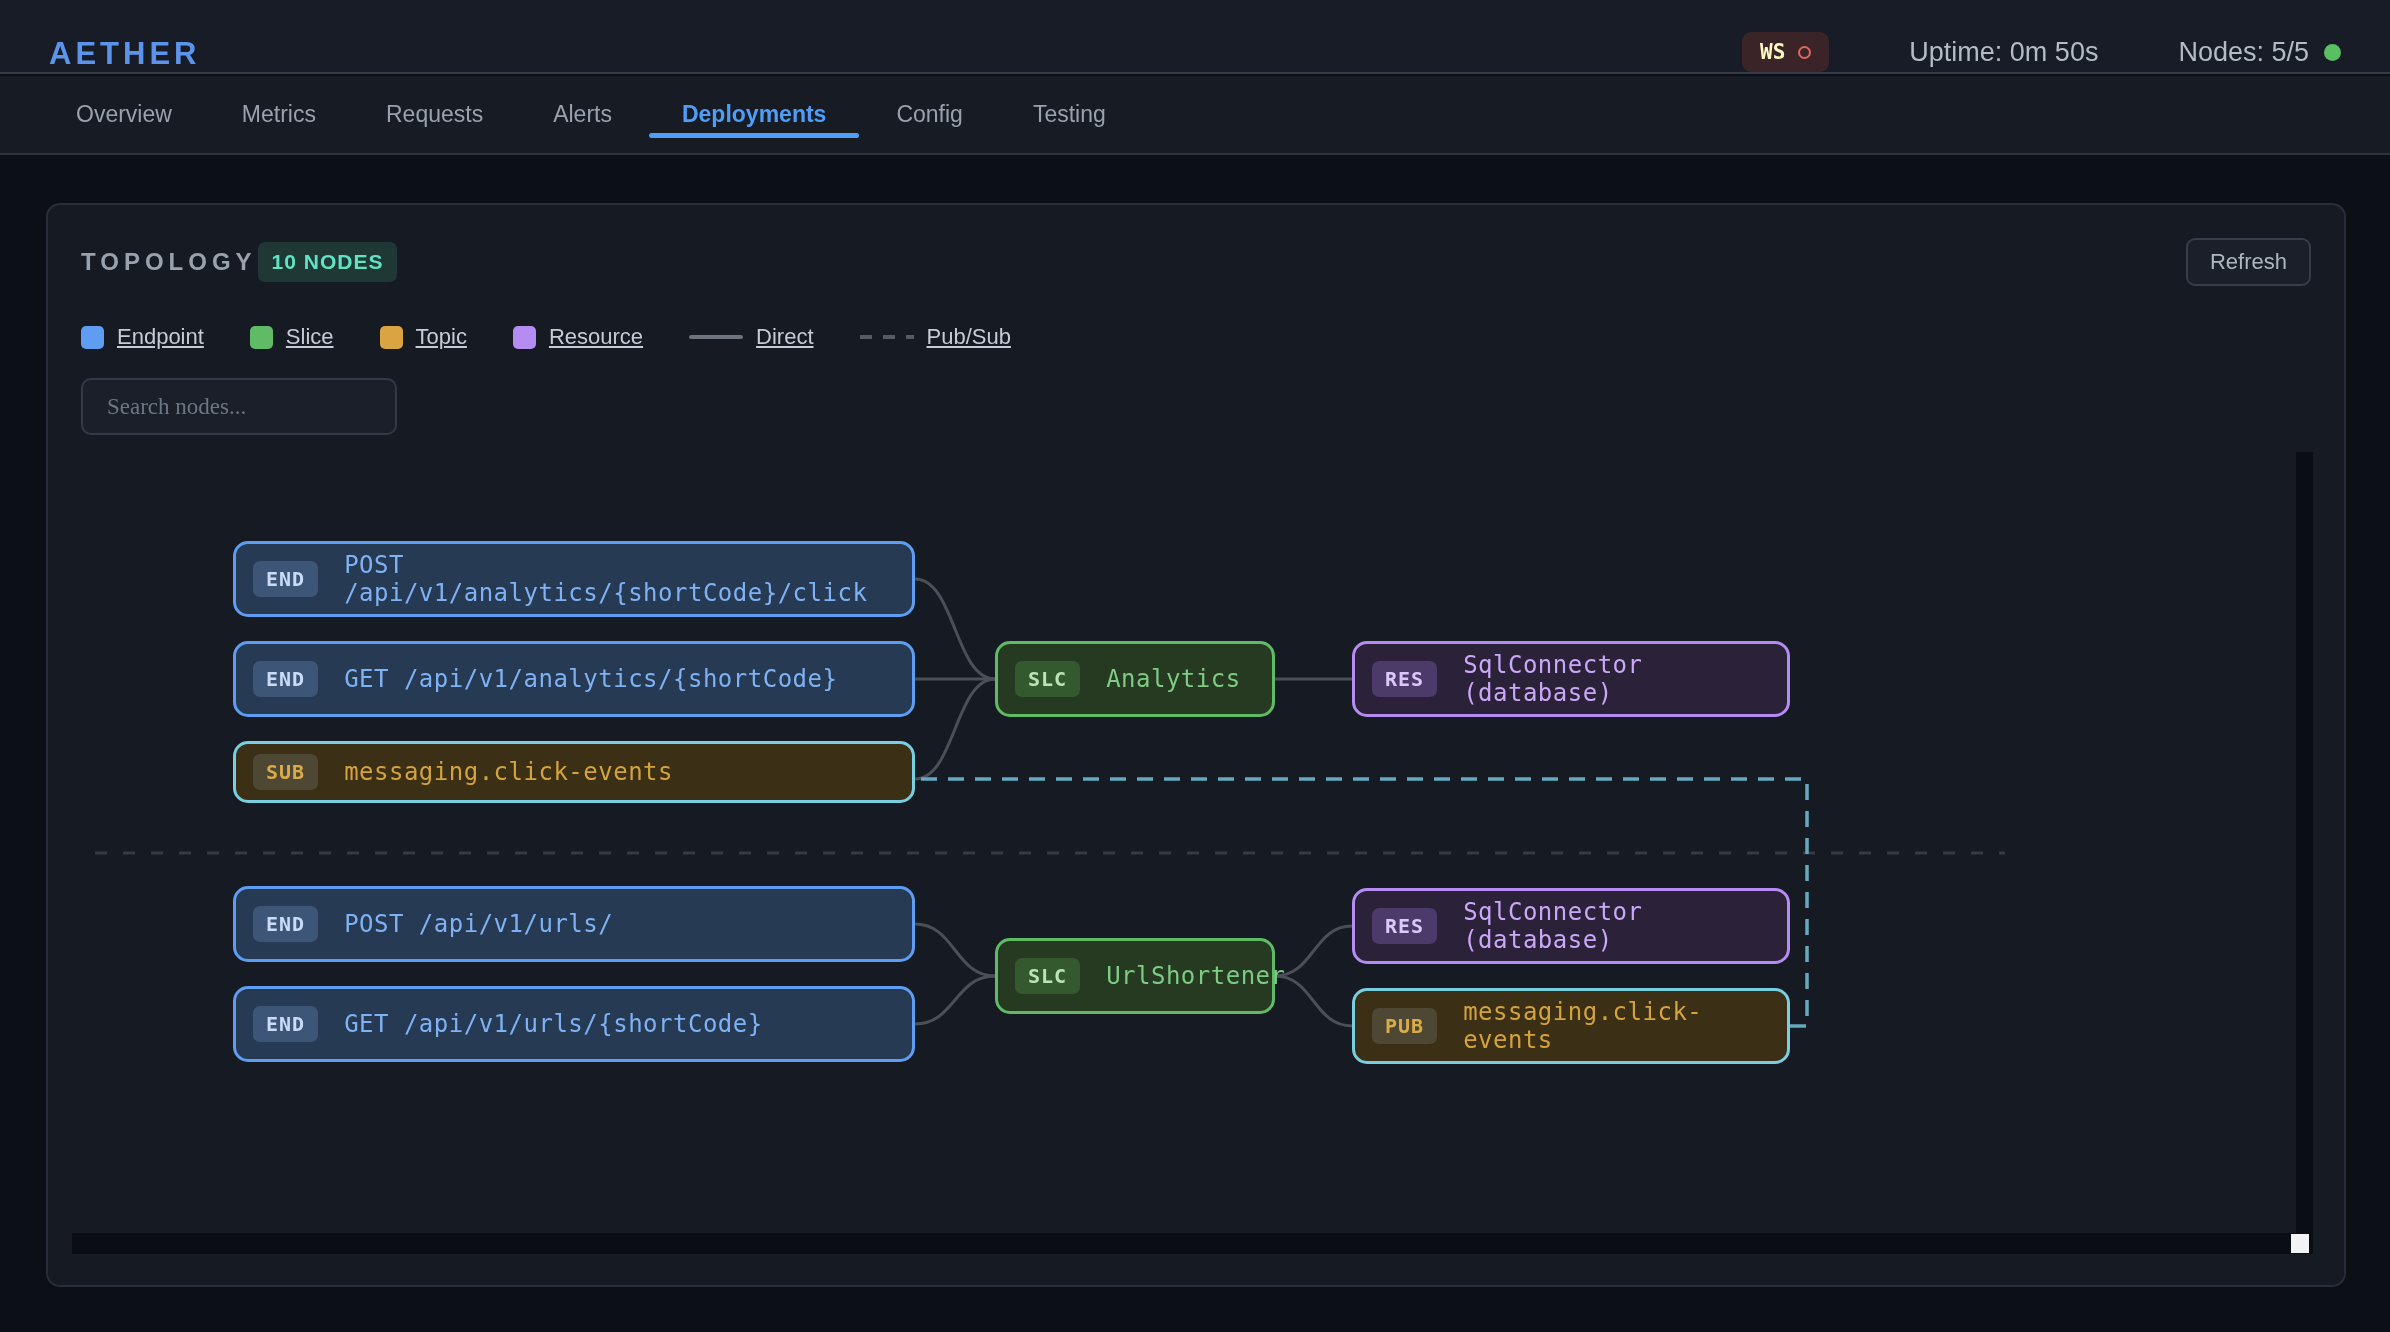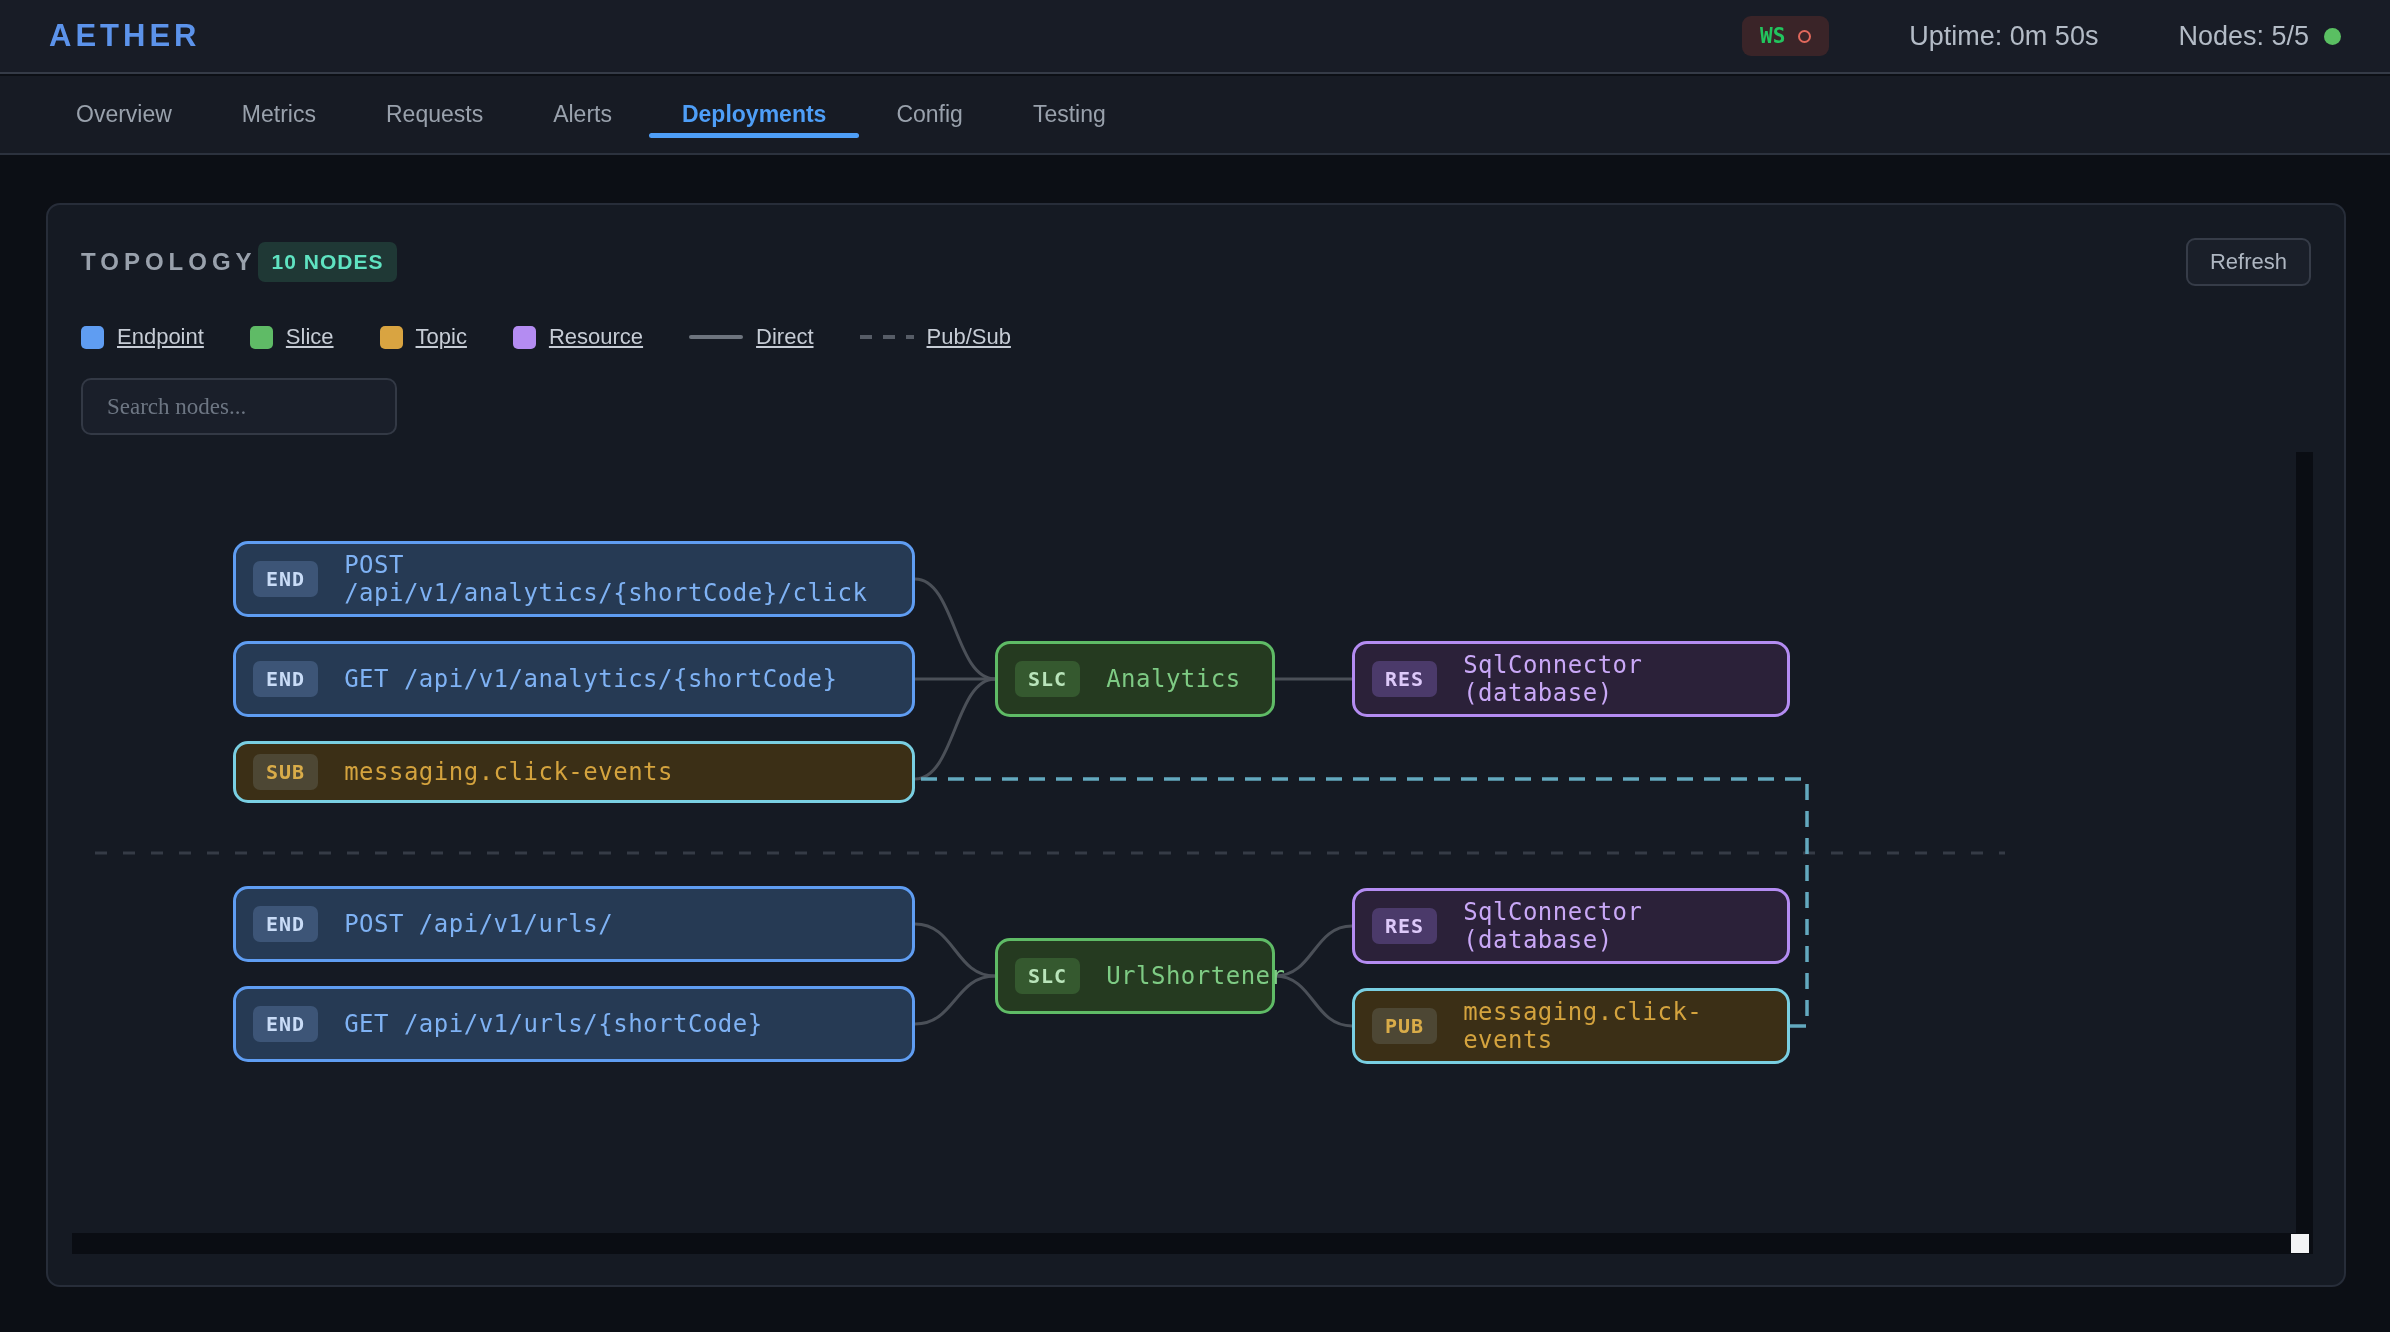--- a/index.html
+++ b/index.html
@@ -2,25 +2,25 @@
 <html><head>
 <meta charset="utf-8">
 <style>
   * { margin:0; padding:0; box-sizing:border-box; }
   html,body { background:#0c0f15; }
   body { font-family:"Liberation Sans", sans-serif; }
   #app { position:relative; width:2390px; height:1332px; background:#0c0f15; overflow:hidden; }
 
   
   .topbar { position:absolute; left:0; top:0; width:2390px; height:74px; background:#181c26;
-            border-bottom:2px solid #353b47; display:flex; align-items:center; padding:0 49px; }
+            border-bottom:2px solid #353b47; display:flex; align-items:flex-end; padding:0 49px; }
   .logo { font-size:31px; font-weight:800; letter-spacing:4px; color:#5c93eb; }
   .topbar-right { margin-left:auto; display:flex; align-items:center; gap:48px; }
   .ws-badge { display:flex; align-items:center; gap:13px; background:#3a2428; border-radius:9px;
-              padding:8px 18px; color:#22c55e; font-family:"DejaVu Sans Mono", monospace;
+              padding:8px 18px; color:#fef9c3; font-family:"DejaVu Sans Mono", monospace;
               font-size:21px; font-weight:700; }
   .ws-ring { width:13px; height:13px; border:2.5px solid #e0685c; border-radius:50%; }
   .stat { color:#b3bbc6; font-size:27px;margin-left:32px; }
   .nodes-stat { display:flex; align-items:center; gap:15px; }
   .green-dot { width:17px; height:17px; background:#5abf62; border-radius:50%; }
 
   
   .navbar { position:absolute; left:0; top:76px; width:2390px; height:79px; background:#171b24;
             border-bottom:2px solid #2c323e; display:flex; align-items:stretch; padding:15px 76px; }
   .tab { position:relative; display:flex; align-items:center; margin-right:70px;

